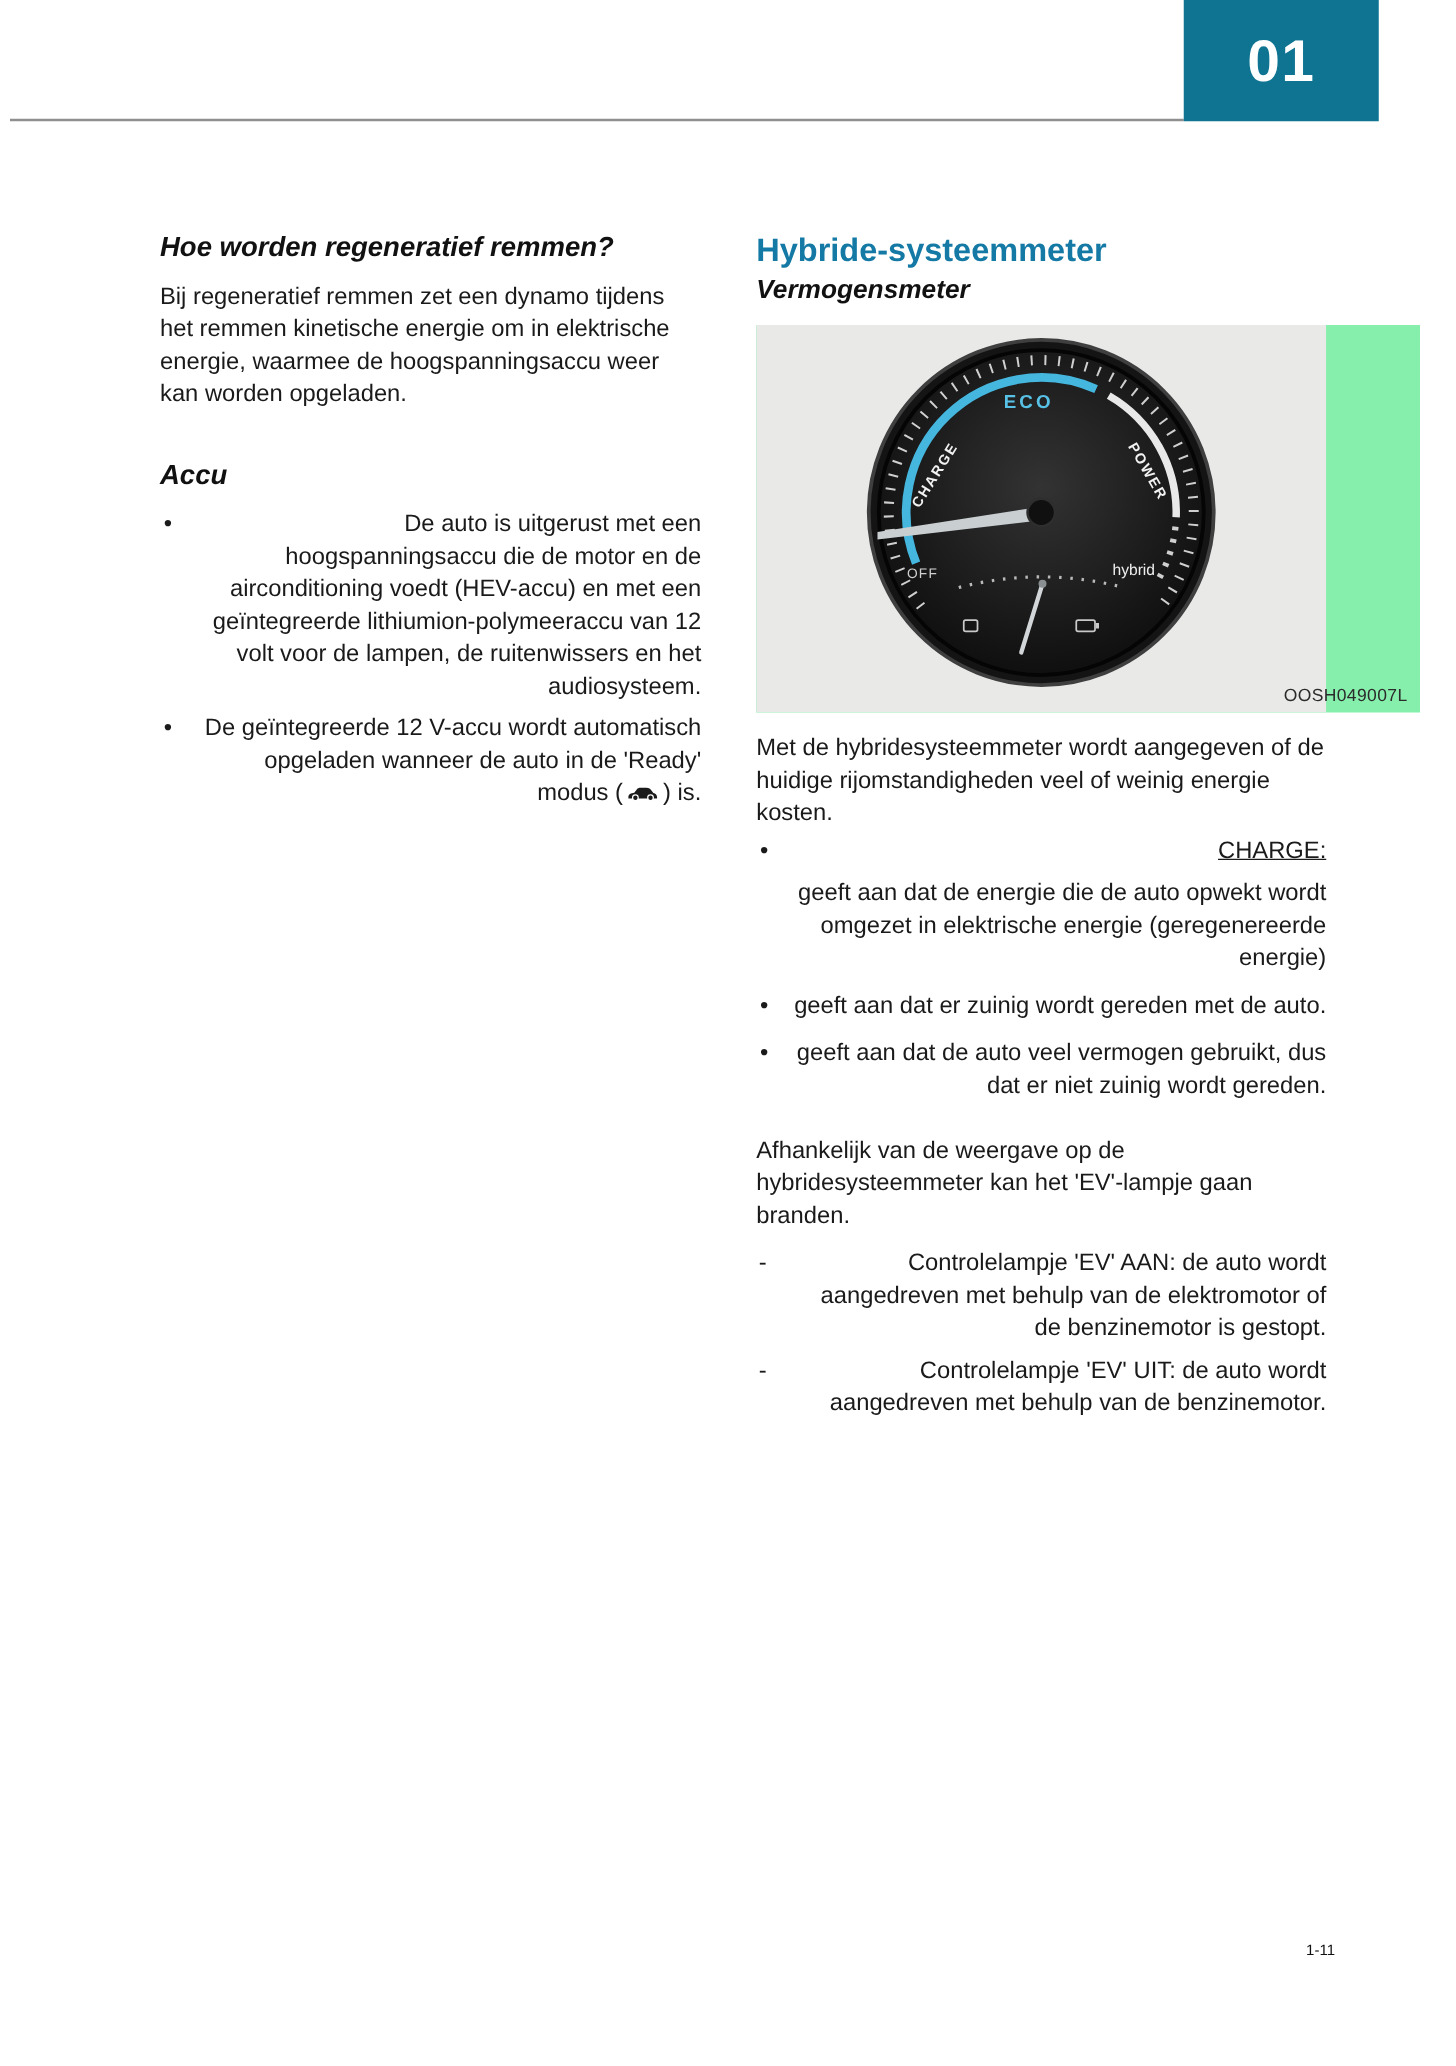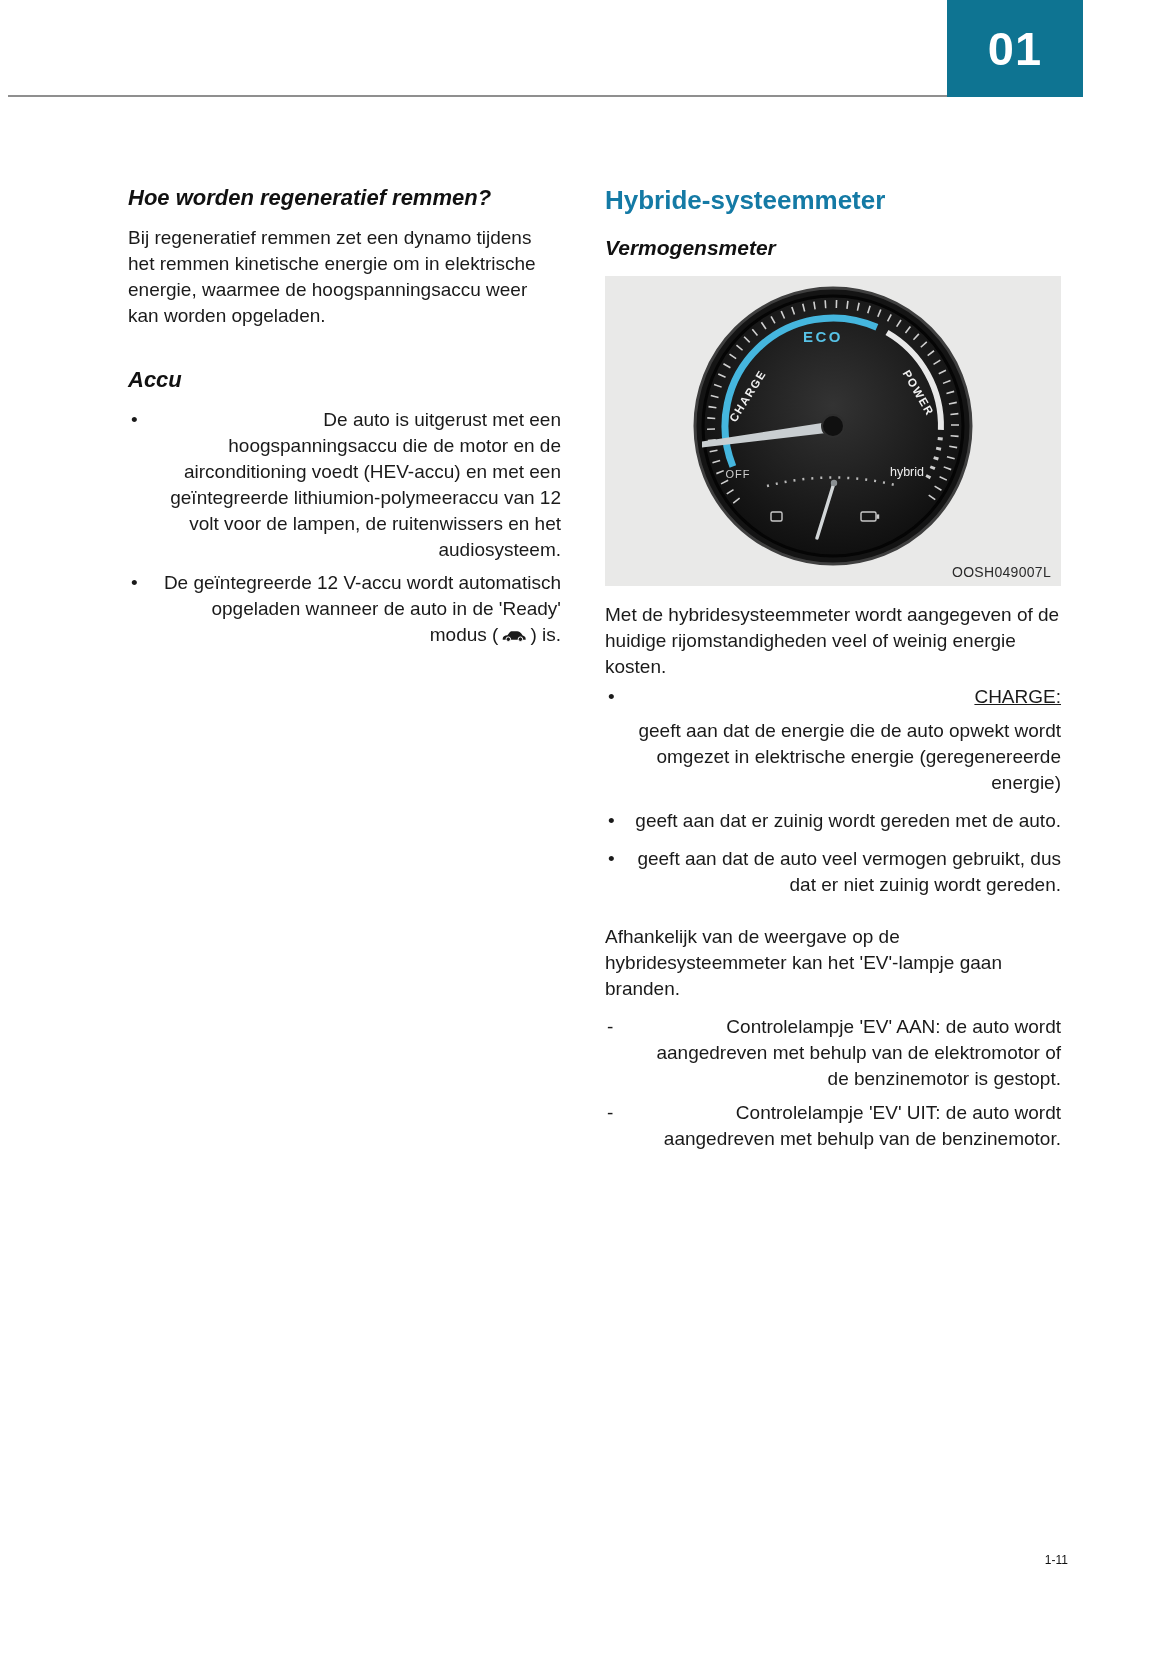--- a/index.html
+++ b/index.html
@@ -3,46 +3,46 @@
 <meta charset="utf-8">
 <style>
   * { margin:0; padding:0; box-sizing:border-box; }
   html,body { background:#ffffff; }
   .page {
     position:relative; width:1165px; height:1653px; background:#ffffff;
     font-family:"Liberation Sans", sans-serif; color:#1a1a1a; overflow:hidden;
   }
   .top-rule { position:absolute; left:8px; top:95px; width:939px; height:2px; background:#8f8f8f; }
   .chapter-box {
-    position:absolute; left:947px; top:0; width:136px; height:97px; background:#0e7492;
+    position:absolute; left:947px; top:0; width:156px; height:97px; background:#0e7492;
     display:flex; align-items:center; justify-content:center;
   }
   .chapter-box span { color:#ffffff; font-size:47px; font-weight:600; letter-spacing:1px; }
 
   .col { position:absolute; top:185px; }
   .col-left { left:128px; width:433px; }
   .col-right { left:605px; width:456px; }
 
   p, li { font-size:19px; line-height:26px; color:#1a1a1a; }
 
   .h-ital { font-size:22px; font-style:italic; font-weight:bold; color:#111; margin:0 0 14px 0; }
   .col-left p { margin:0 0 38px 0; }
-  .h-blue { font-size:26px; font-weight:bold; color:#147aa5; margin:0 0 20px 0; }
+  .h-blue { font-size:26px; font-weight:bold; color:#147aa5; margin:0 0 4px 0; }
   .h-sub { font-size:21px; font-style:italic; font-weight:bold; margin:0 0 16px 0; }
 
   ul.bullets, ul.dashes { list-style:none;text-align:right; }
   ul.bullets > li { position:relative; padding-left:30px; margin-bottom:7px; }
   ul.bullets > li::before { content:"\2022"; position:absolute; left:3px; top:0; }
   ul.dashes > li { position:relative; padding-left:30px; margin-bottom:8px; }
   ul.dashes > li::before { content:"-"; position:absolute; left:2px; top:0; }
 
   .car-icon { display:inline-block; vertical-align:-2px; margin:0 2px; }
 
   .panel {
-    position:relative; width:456px; height:310px; background:#86efac; margin:4px 0 16px 0;
+    position:relative; width:531px; height:310px; background:#86efac; margin:4px 0 16px 0;
   }
   .panel figcaption {
     position:absolute; right:10px; bottom:6px; font-size:14px; color:#2b2b2b; letter-spacing:.3px;
   }
 
   .terms { margin:4px 0 4px 0; }
   .terms .term { font-size:19px; line-height:26px; margin-bottom:8px;text-decoration:underline; }
   .terms .desc { font-size:19px; line-height:26px; margin-bottom:12px; }
   .ev-intro { margin:26px 0 12px 0; }
 

